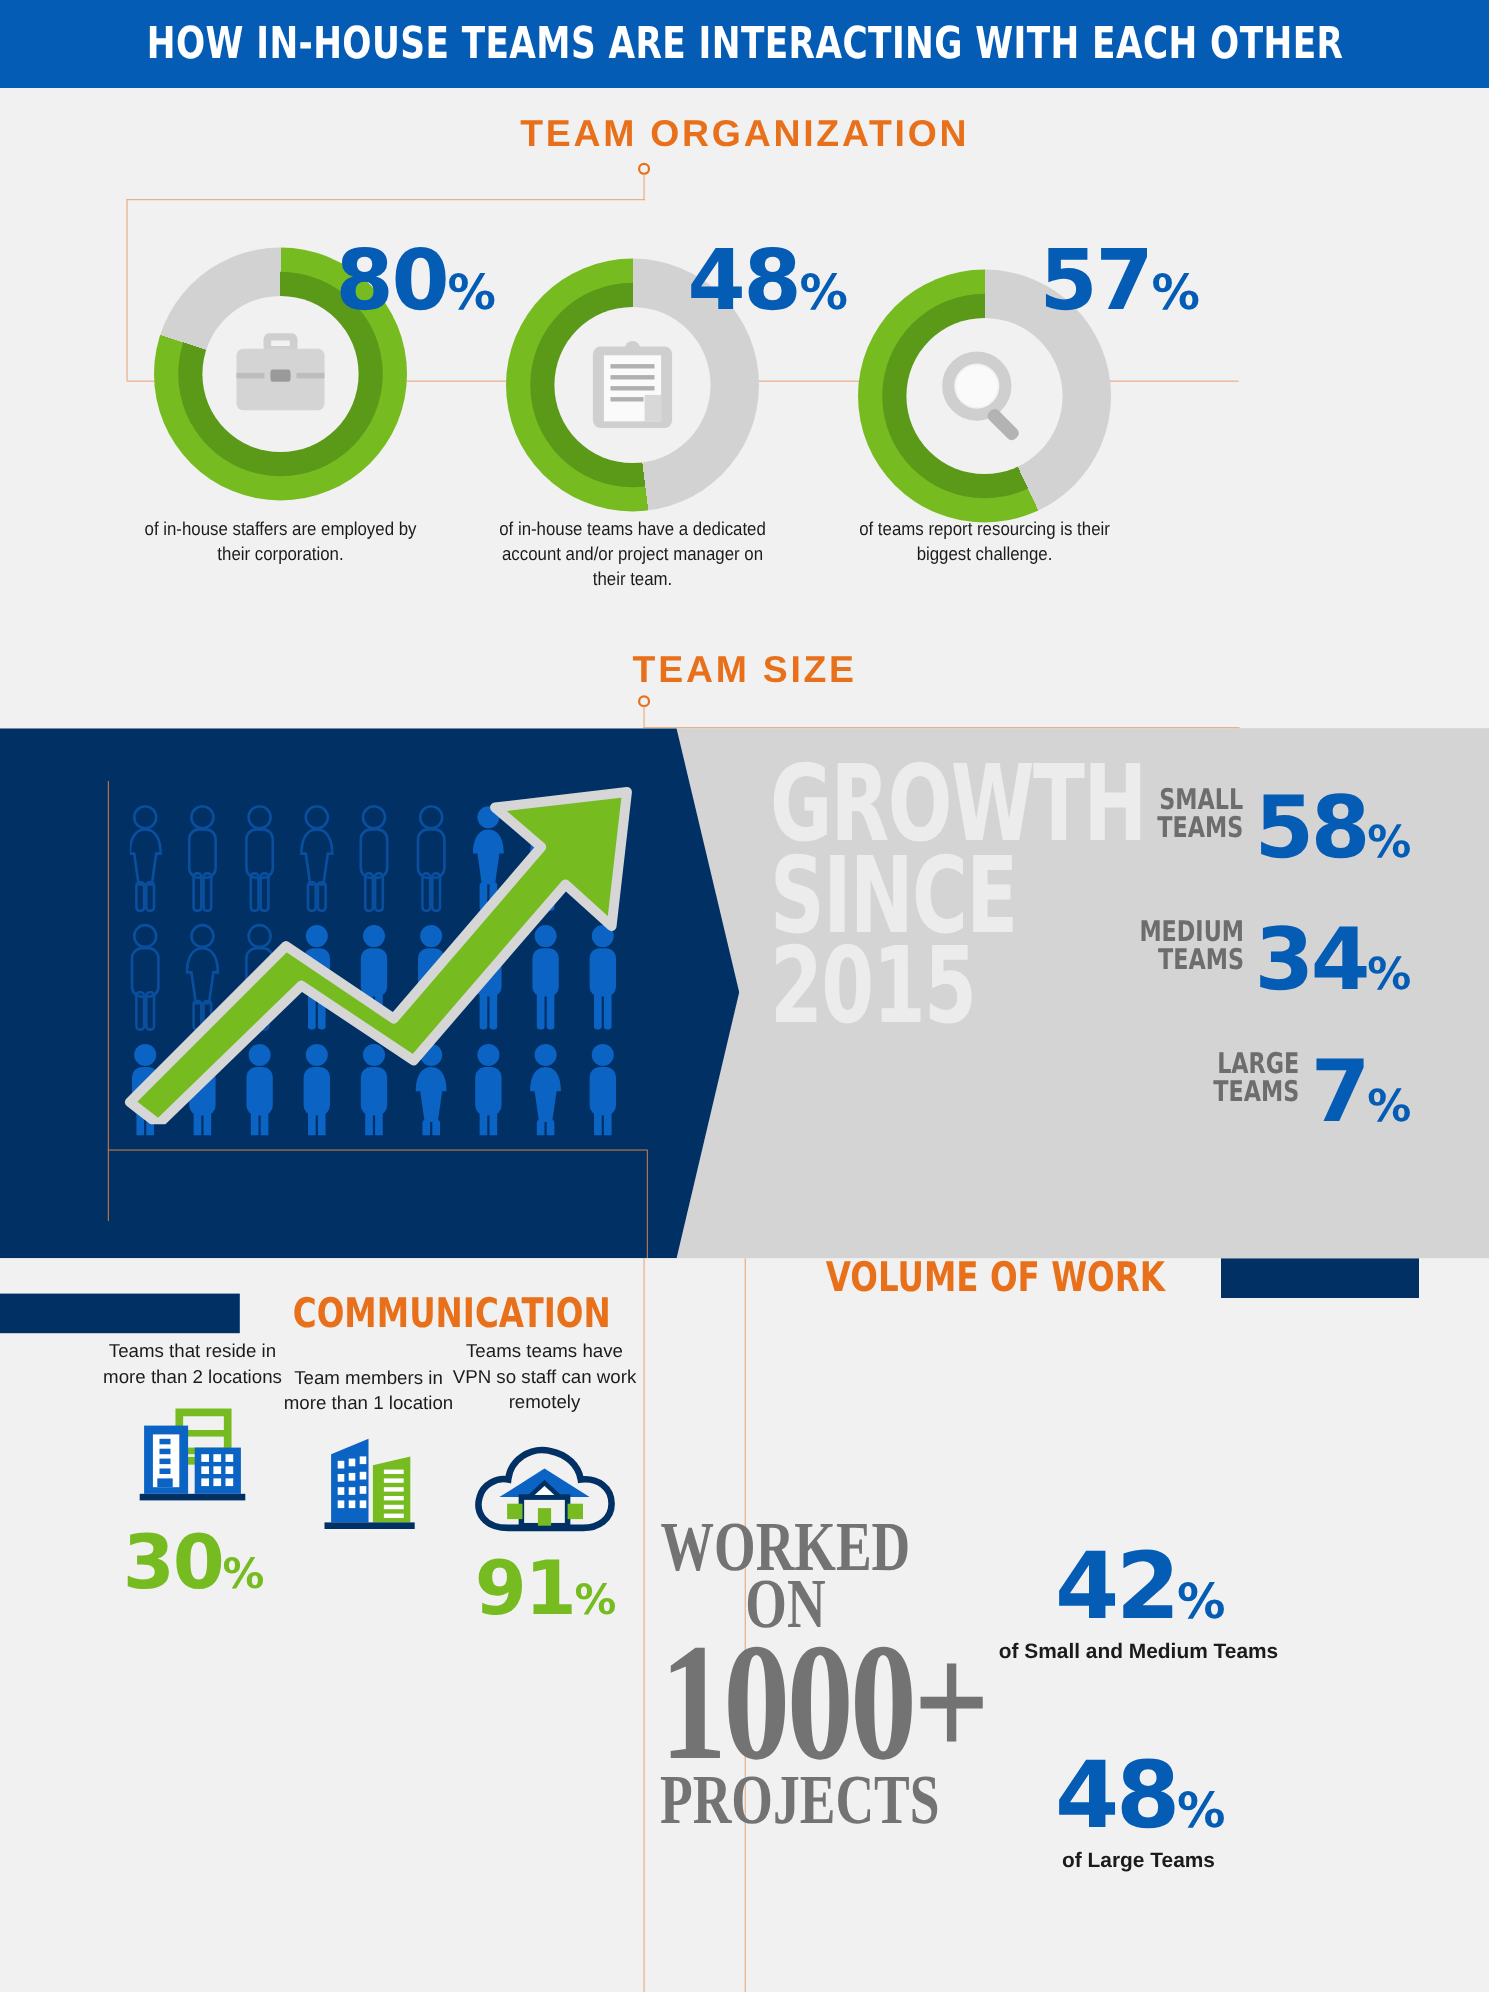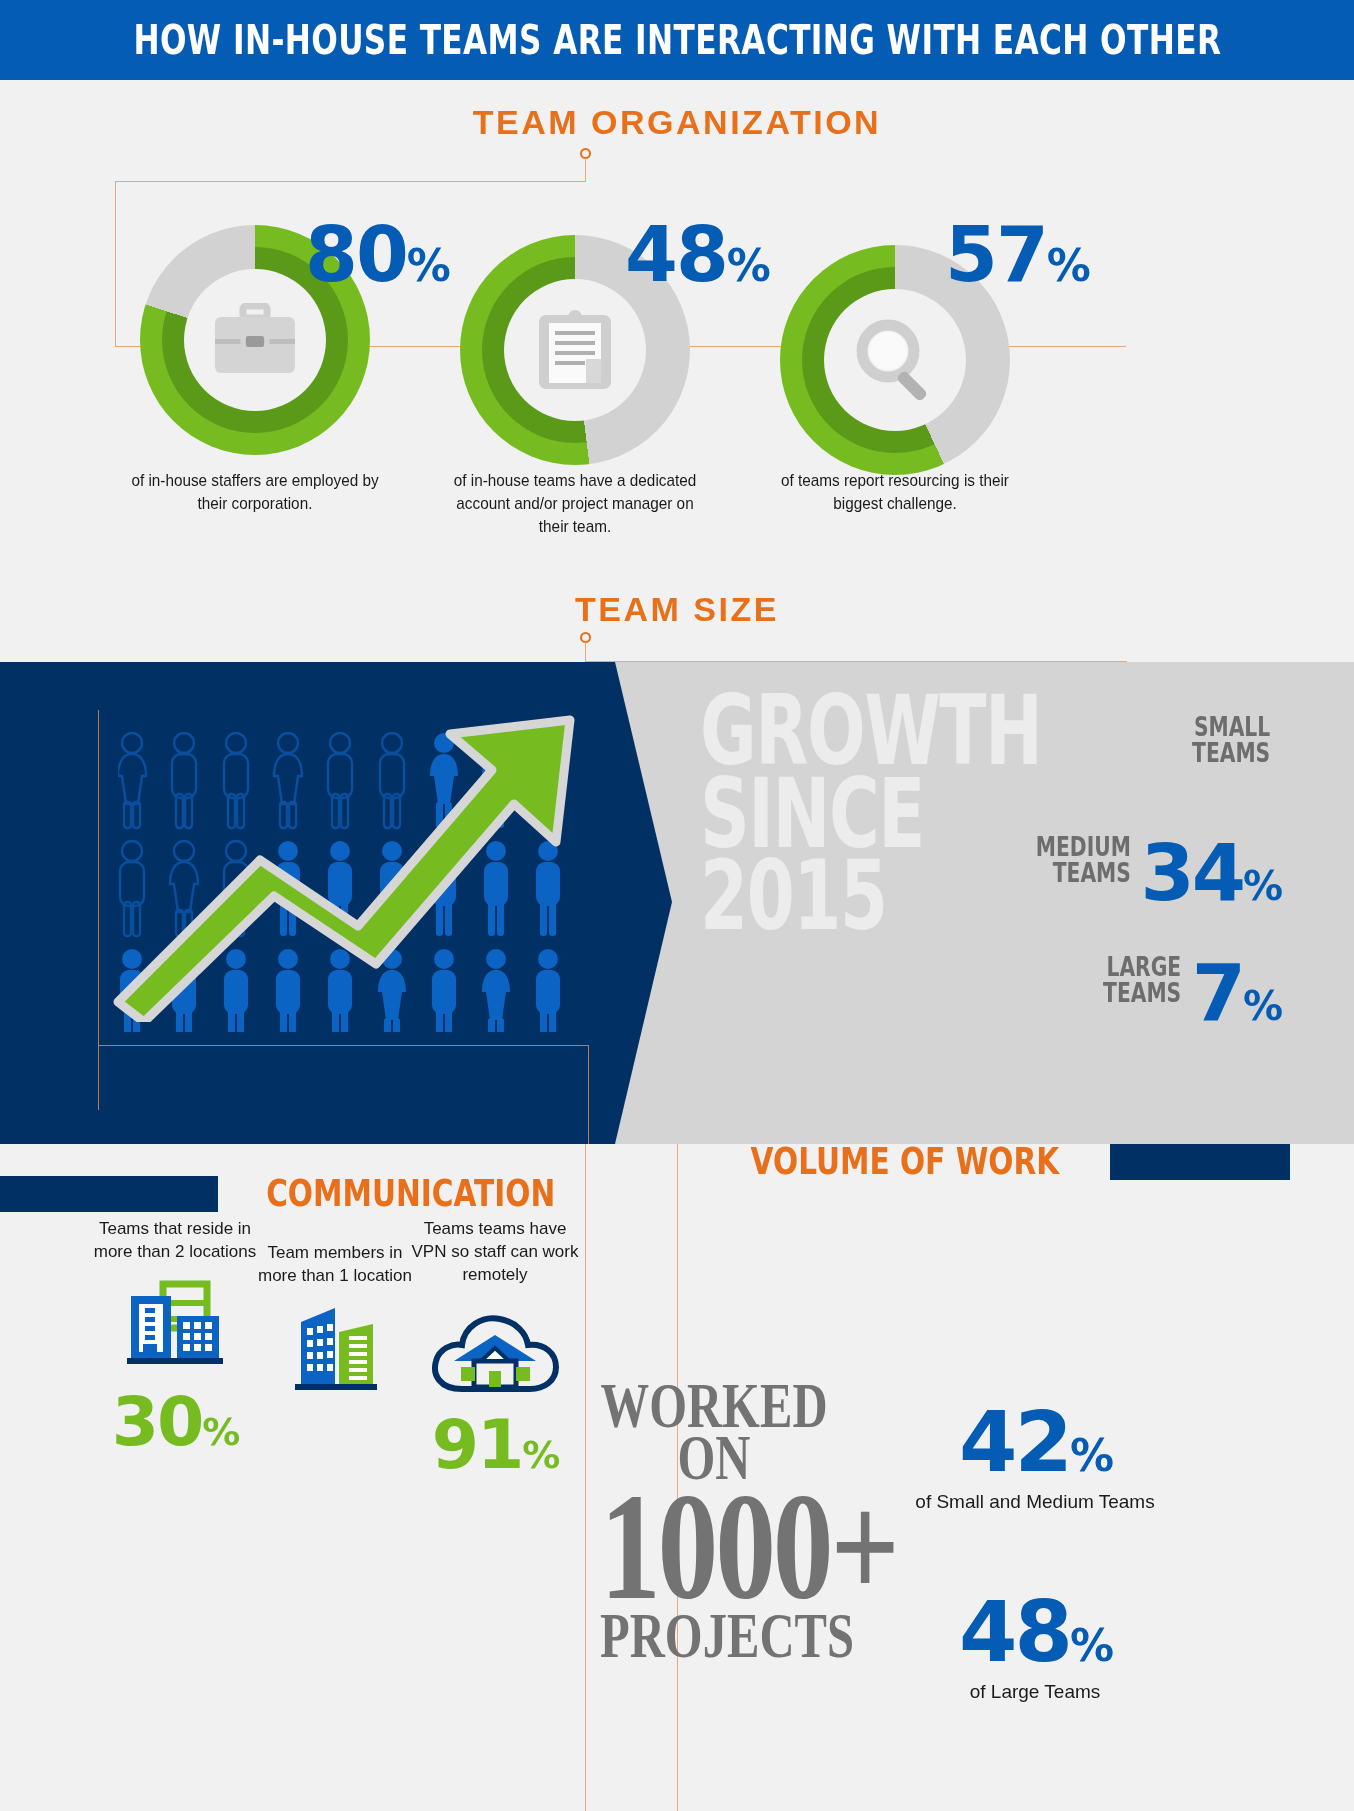--- a/index.html
+++ b/index.html
@@ -139,20 +139,21 @@
 
   .vol-stat { position:absolute; width:290px; text-align:center; }
   .vol-pct {
     color:#055cb5; font-weight:bold; font-family:"DejaVu Sans", sans-serif;
     font-size:84px; line-height:1; letter-spacing:-3px;
   }
   .vol-pct .sm { font-size:44px; }
   .vol-cap {
     font-size:19px; line-height:1.3; color:#1b1b1b; margin-top:6px;
     font-family:"Liberation Sans", sans-serif;
+    font-weight:bold;
   }
 </style>
 </head>
 <body>
 
 <div id="header">
   <div class="title">HOW IN-HOUSE TEAMS ARE INTERACTING WITH EACH OTHER</div>
 </div>
 
 <div class="sec-title" id="team-org-title">TEAM ORGANIZATION</div>
@@ -307,20 +308,23 @@
   <div id="growth-text">
     <span>GROWTH</span>
     <span>SINCE</span>
     <span>2015</span>
   </div>
 
   <div class="size-row" style="left:1000px; top:52px;">
     <div class="size-label">
       <span>SMALL</span>
       <span>TEAMS</span>
+    </div>
+    <div class="size-pct">
+      <span>58</span><span class="sm">%</span>
     </div>
   </div>
 
   <div class="size-row" style="left:1000px; top:172px;">
     <div class="size-label">
       <span>MEDIUM</span>
       <span>TEAMS</span>
     </div>
     <div class="size-pct">
       <span>34</span><span class="sm">%</span>

